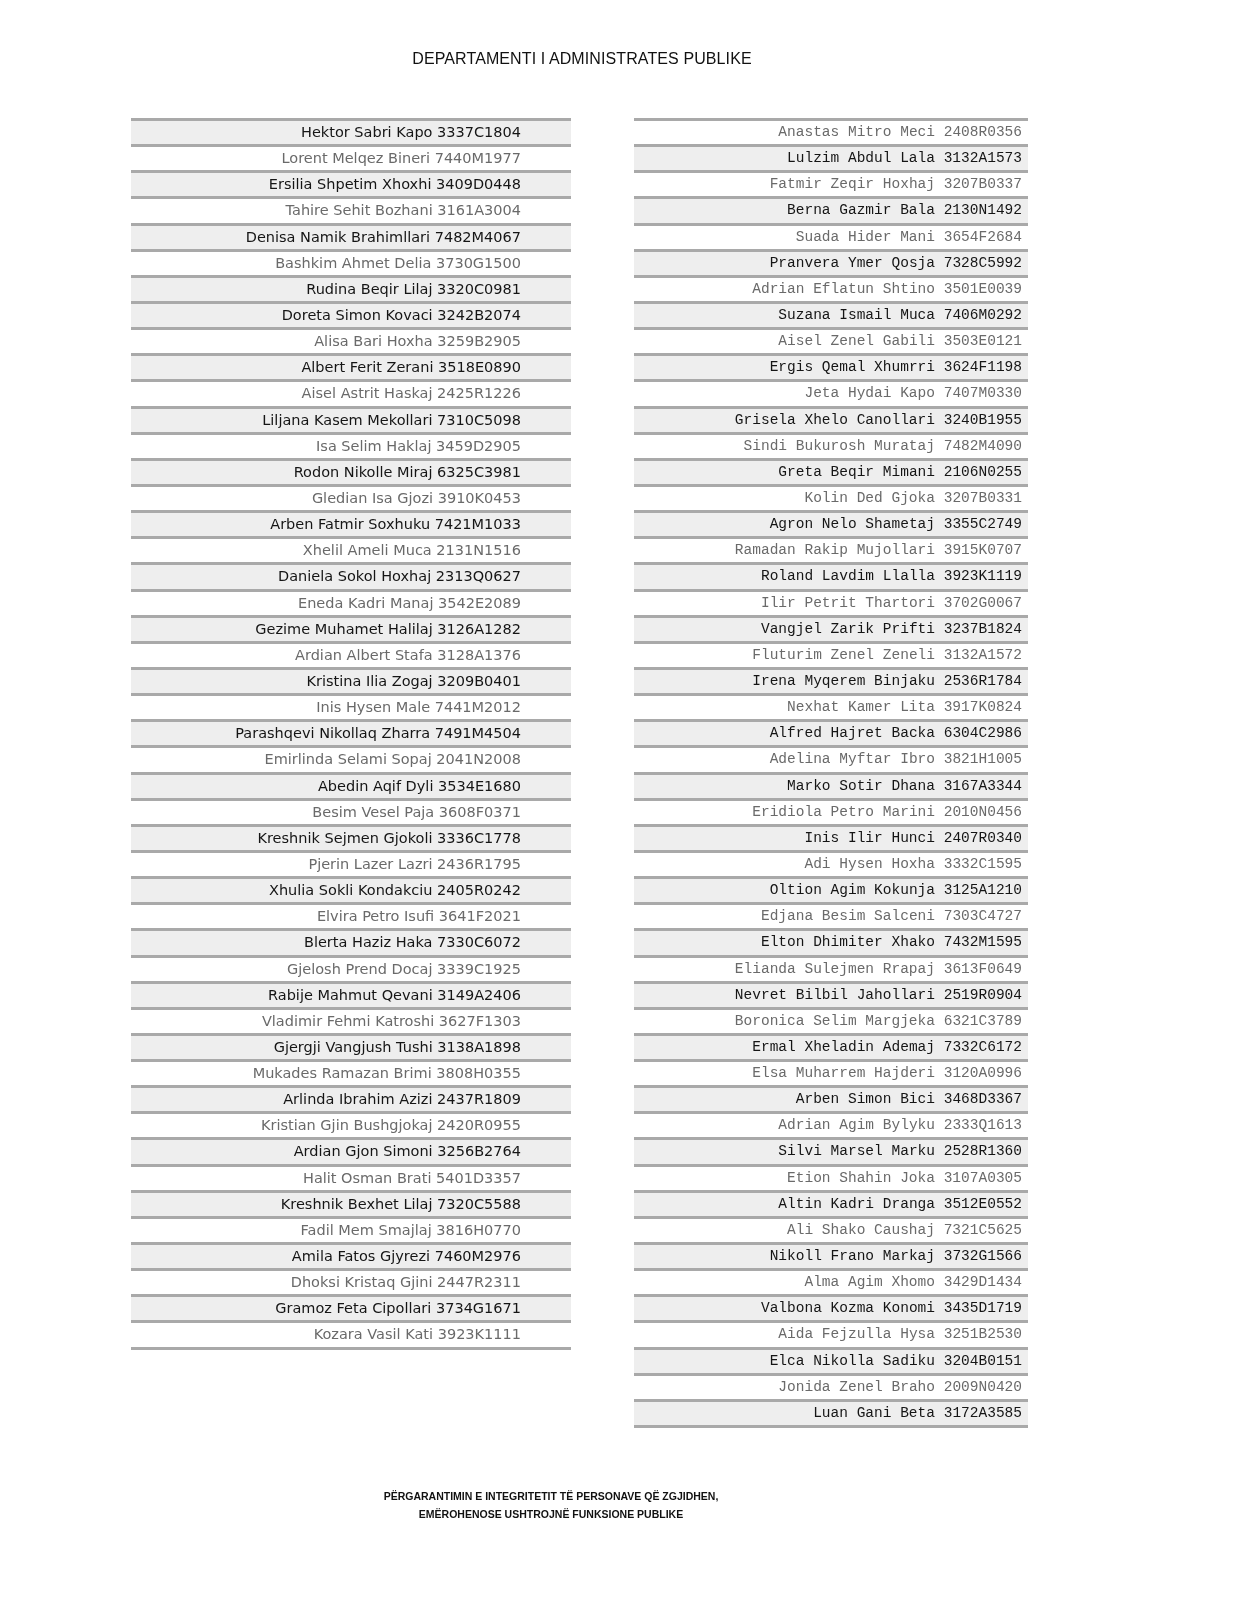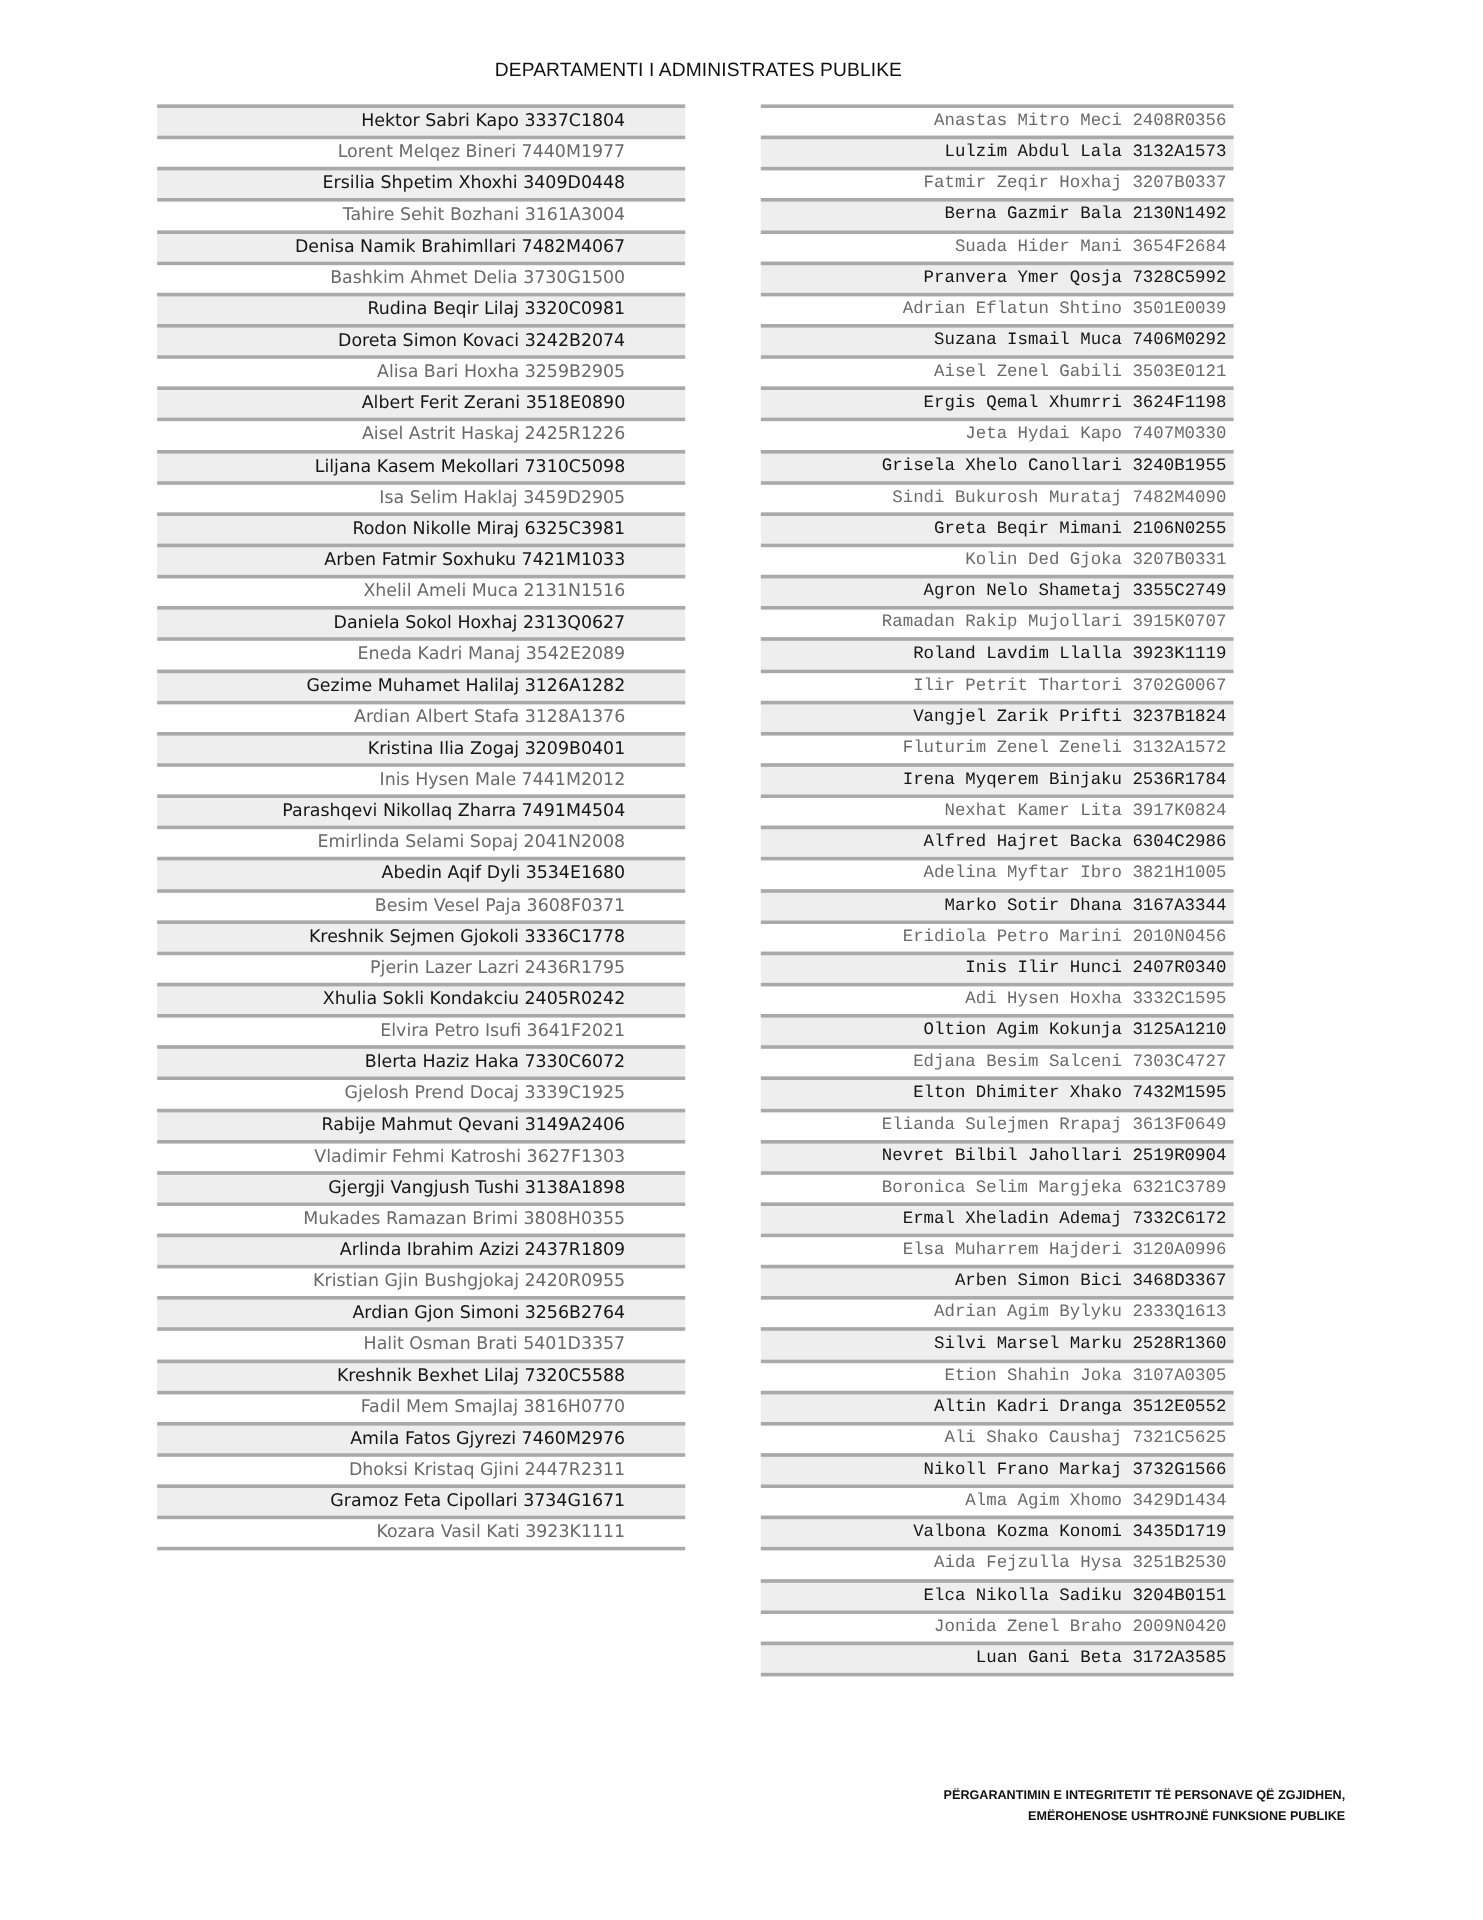--- a/index.html
+++ b/index.html
@@ -20,21 +20,21 @@
       left: 0;
       width: 1164px;
       text-align: center;
       font-family: "Liberation Sans", sans-serif;
       font-size: 16px;
       color: #111111;
       letter-spacing: 0.1px;
     }
     .col {
       position: absolute;
-      top: 87px;
+      top: 118px;
     }
     .col-left {
       left: 131px;
       width: 440px;
     }
     .col-right {
       left: 634px;
       width: 394px;
       font-family: Liberation Mono, monospace;
     }
@@ -62,27 +62,26 @@
     }
     .col-bottom-rule {
       height: 0;
       border-top: 3px solid #a9a9a9;
     }
     .footer {
       position: absolute;
       top: 1487px;
       left: 0;
       width: 1102px;
-      text-align: right;
+      text-align: center;
       font-family: "Liberation Sans", sans-serif;
       font-weight: bold;
       font-size: 10.5px;
       line-height: 18px;
       color: #111111;
-      padding-left: 19px;
     }
   </style>
 </head>
 <body>
 
 <div class="page-title">DEPARTAMENTI I ADMINISTRATES PUBLIKE</div>
 
 <div class="col col-left">
     <div class="row shade">Hektor Sabri Kapo 3337C1804</div>
     <div class="row plain">Lorent Melqez Bineri 7440M1977</div>
@@ -91,20 +90,21 @@
     <div class="row shade">Denisa Namik Brahimllari 7482M4067</div>
     <div class="row plain">Bashkim Ahmet Delia 3730G1500</div>
     <div class="row shade">Rudina Beqir Lilaj 3320C0981</div>
     <div class="row shade">Doreta Simon Kovaci 3242B2074</div>
     <div class="row plain">Alisa Bari Hoxha 3259B2905</div>
     <div class="row shade">Albert Ferit Zerani 3518E0890</div>
     <div class="row plain">Aisel Astrit Haskaj 2425R1226</div>
     <div class="row shade">Liljana Kasem Mekollari 7310C5098</div>
     <div class="row plain">Isa Selim Haklaj 3459D2905</div>
     <div class="row shade">Rodon Nikolle Miraj 6325C3981</div>
+    <div class="row plain">Gledian Isa Gjozi 3910K0453</div>
     <div class="row shade">Arben Fatmir Soxhuku 7421M1033</div>
     <div class="row plain">Xhelil Ameli Muca 2131N1516</div>
     <div class="row shade">Daniela Sokol Hoxhaj 2313Q0627</div>
     <div class="row plain">Eneda Kadri Manaj 3542E2089</div>
     <div class="row shade">Gezime Muhamet Halilaj 3126A1282</div>
     <div class="row plain">Ardian Albert Stafa 3128A1376</div>
     <div class="row shade">Kristina Ilia Zogaj 3209B0401</div>
     <div class="row plain">Inis Hysen Male 7441M2012</div>
     <div class="row shade">Parashqevi Nikollaq Zharra 7491M4504</div>
     <div class="row plain">Emirlinda Selami Sopaj 2041N2008</div>

